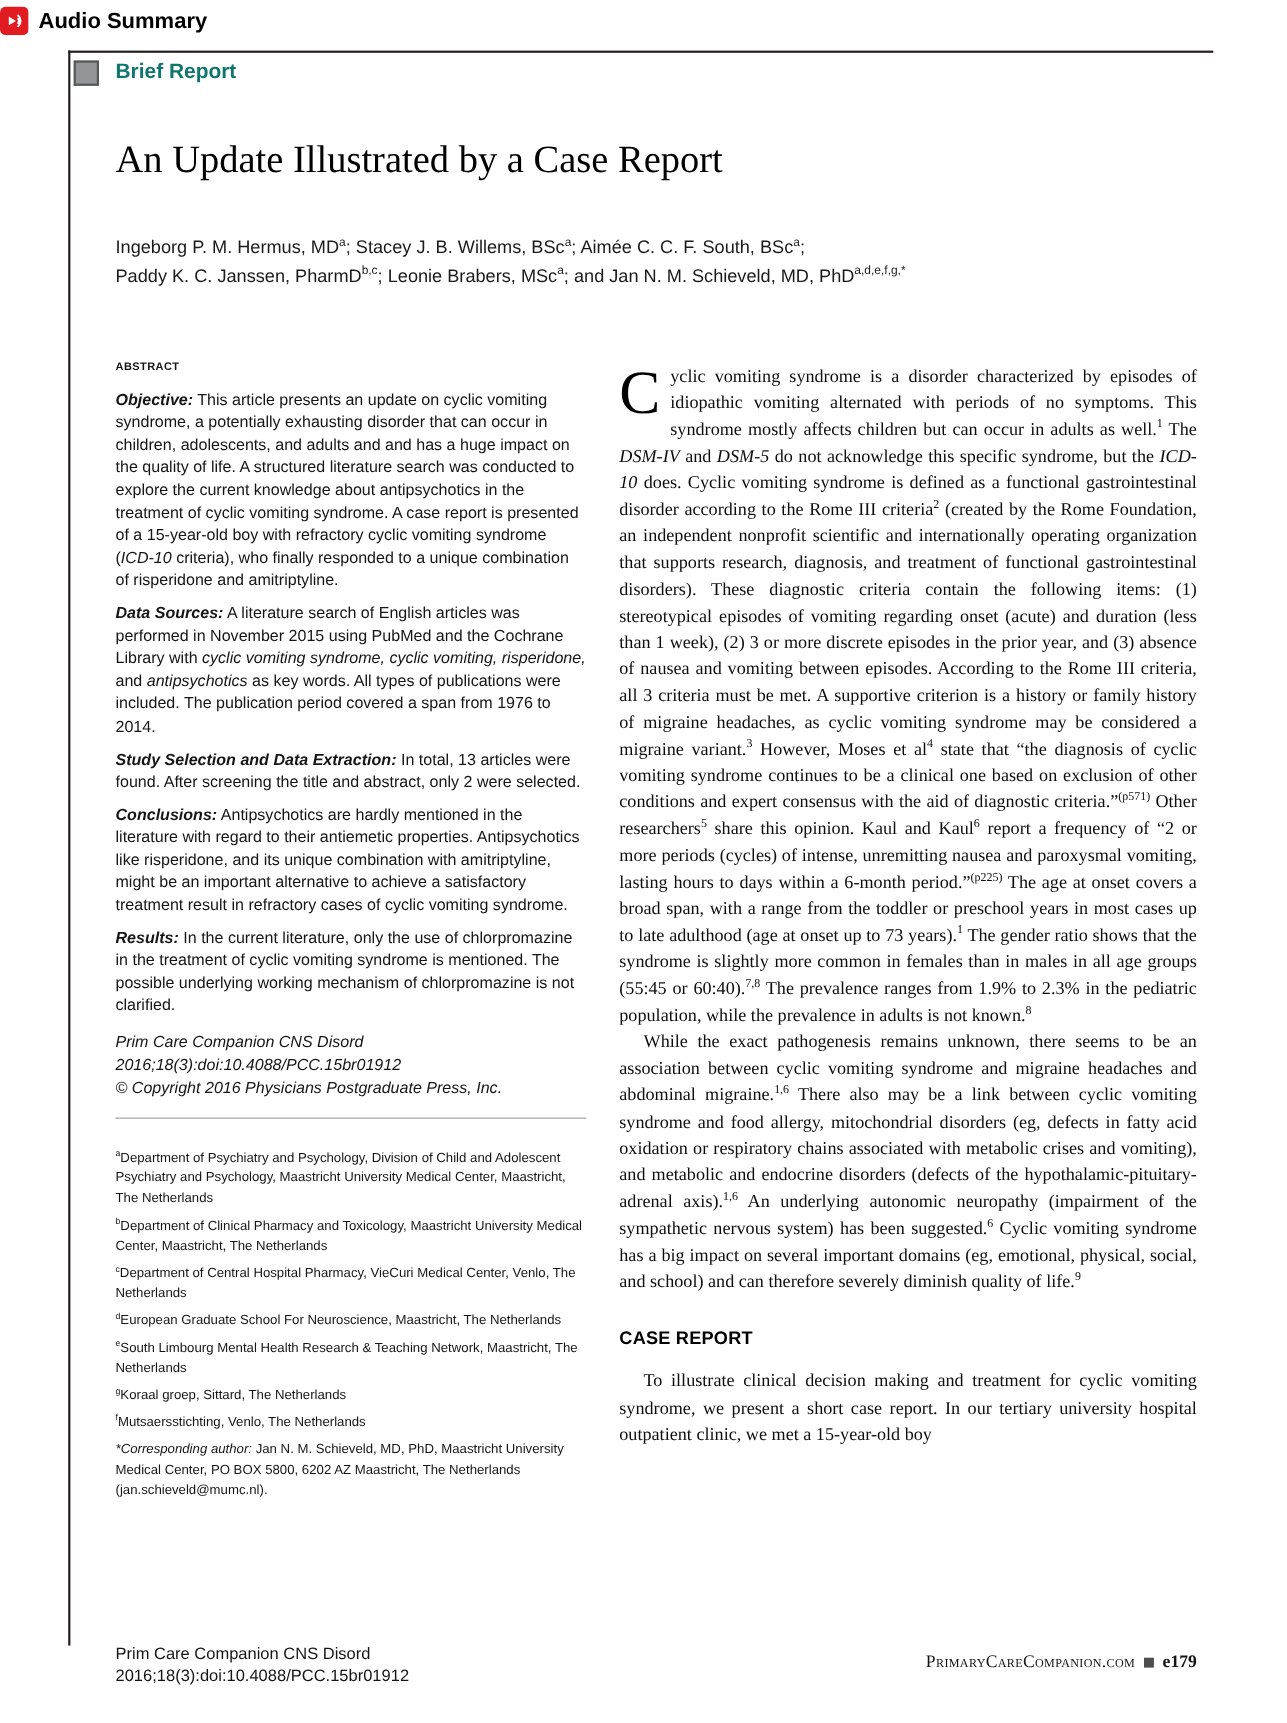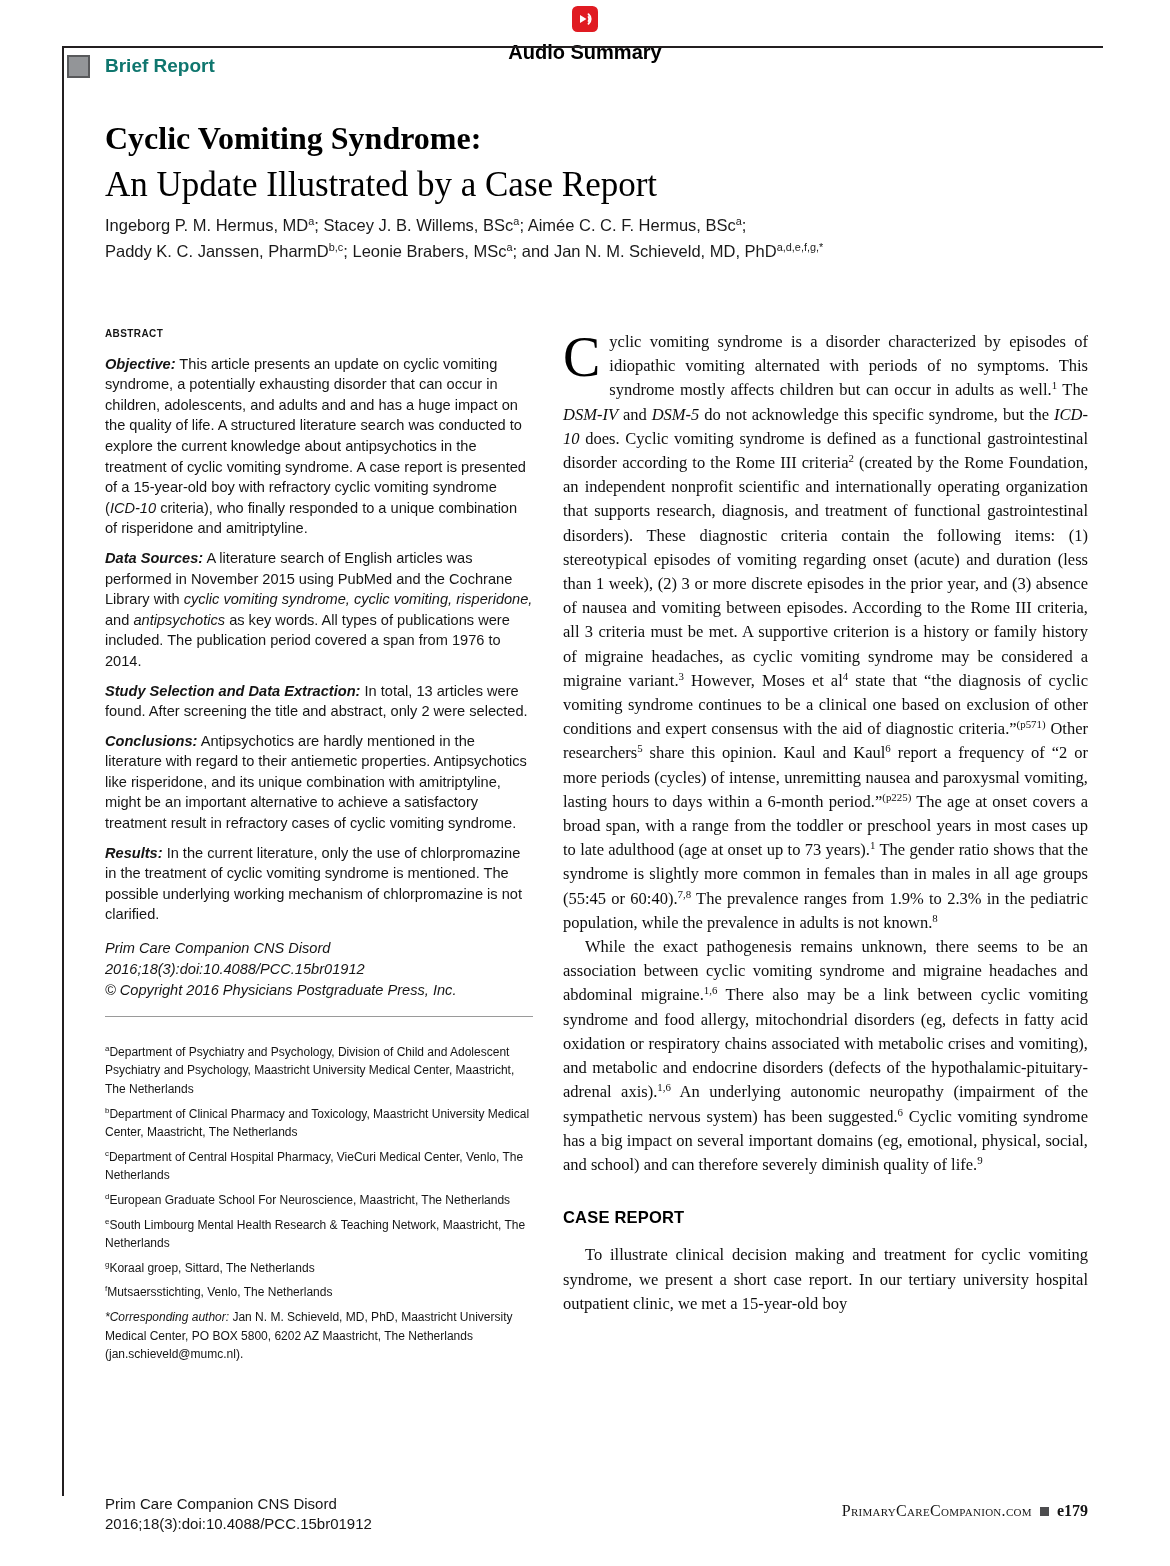--- a/index.html
+++ b/index.html
@@ -1,21 +1,21 @@
 <!DOCTYPE html>
 <html><head>
 <meta charset="utf-8">
 <style>
   html,body{margin:0;padding:0;background:#fff;}
   .page{position:relative;width:1170px;height:1566px;background:#ffffff;overflow:hidden;
         font-family:"Liberation Sans",sans-serif;color:#111;}
 
   
   .audio{position:absolute;top:6px;left:0;width:100%;display:flex;justify-content:flex-start;
-         align-items:center;gap:9px;flex-direction:column;}
+         align-items:center;gap:9px;}
   .audio-icon{width:26px;height:26px;display:block;}
   .audio-label{font-size:20px;font-weight:700;color:#000;}
 
   
   .rule-top{position:absolute;left:62px;top:46px;width:1041px;border-top:2px solid #231f20;}
   .rule-left{position:absolute;left:62px;top:46px;height:1450px;border-left:2px solid #231f20;}
 
   
   .kicker-icon{position:absolute;left:67px;top:55px;width:23px;height:23px;background:#939598;
                border:2px solid #58595b;box-sizing:border-box;}
@@ -75,25 +75,24 @@
     <span class="audio-label">Audio Summary</span>
   </div>
 
   <div class="rule-top"></div>
   <div class="rule-left"></div>
 
   <div class="kicker-icon"></div>
   <div class="kicker-label">Brief Report</div>
 
   <div class="title-block">
-    <div class="title-line1">Cyclic Vomiting Syndrome:</div>
     <div class="title-line2">An Update Illustrated by a Case Report</div>
   </div>
   <div class="authors">
-    <div><span>Ingeborg P. M. Hermus, MD</span><span class="sup">a</span><span>; Stacey J. B. Willems, BSc</span><span class="sup">a</span><span>; Aimée C. C. F. Hermus, BSc</span><span class="sup">a</span><span>;</span></div>
+    <div><span>Ingeborg P. M. Hermus, MD</span><span class="sup">a</span><span>; Stacey J. B. Willems, BSc</span><span class="sup">a</span><span>; Aimée C. C. F. South, BSc</span><span class="sup">a</span><span>;</span></div>
     <div><span>Paddy K. C. Janssen, PharmD</span><span class="sup">b,c</span><span>; Leonie Brabers, MSc</span><span class="sup">a</span><span>; and Jan N. M. Schieveld, MD, PhD</span><span class="sup">a,d,e,f,g,*</span></div>
   </div>
 
   <div class="col-left">
     <div class="abstract-heading">ABSTRACT</div>
     <p class="abs-para"><span class="bi">Objective:</span><span> This article presents an update on cyclic vomiting syndrome, a potentially exhausting disorder that can occur in children, adolescents, and adults and and has a huge impact on the quality of life. A structured literature search was conducted to explore the current knowledge about antipsychotics in the treatment of cyclic vomiting syndrome. A case report is presented of a 15-year-old boy with refractory cyclic vomiting syndrome (</span><span class="i">ICD-10</span><span> criteria), who finally responded to a unique combination of risperidone and amitriptyline.</span></p>
     <p class="abs-para"><span class="bi">Data Sources:</span><span> A literature search of English articles was performed in November 2015 using PubMed and the Cochrane Library with </span><span class="i">cyclic vomiting syndrome, cyclic vomiting, risperidone,</span><span> and </span><span class="i">antipsychotics</span><span> as key words. All types of publications were included. The publication period covered a span from 1976 to 2014.</span></p>
     <p class="abs-para"><span class="bi">Study Selection and Data Extraction:</span><span> In total, 13 articles were found. After screening the title and abstract, only 2 were selected.</span></p>
     <p class="abs-para"><span class="bi">Conclusions:</span><span> Antipsychotics are hardly mentioned in the literature with regard to their antiemetic properties. Antipsychotics like risperidone, and its unique combination with amitriptyline, might be an important alternative to achieve a satisfactory treatment result in refractory cases of cyclic vomiting syndrome.</span></p>
     <p class="abs-para"><span class="bi">Results:</span><span> In the current literature, only the use of chlorpromazine in the treatment of cyclic vomiting syndrome is mentioned. The possible underlying working mechanism of chlorpromazine is not clarified.</span></p>

